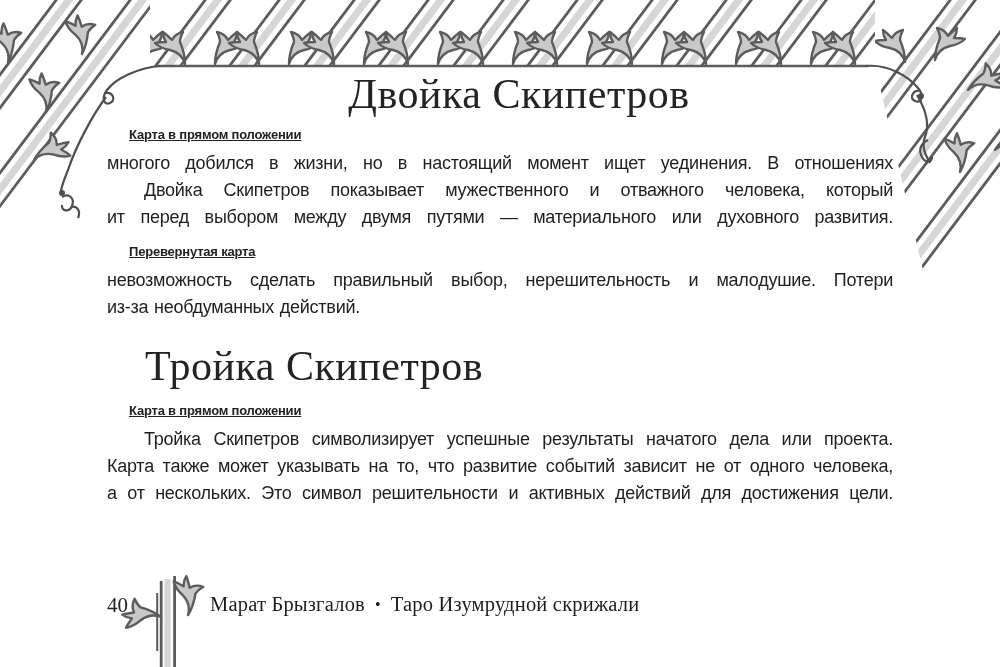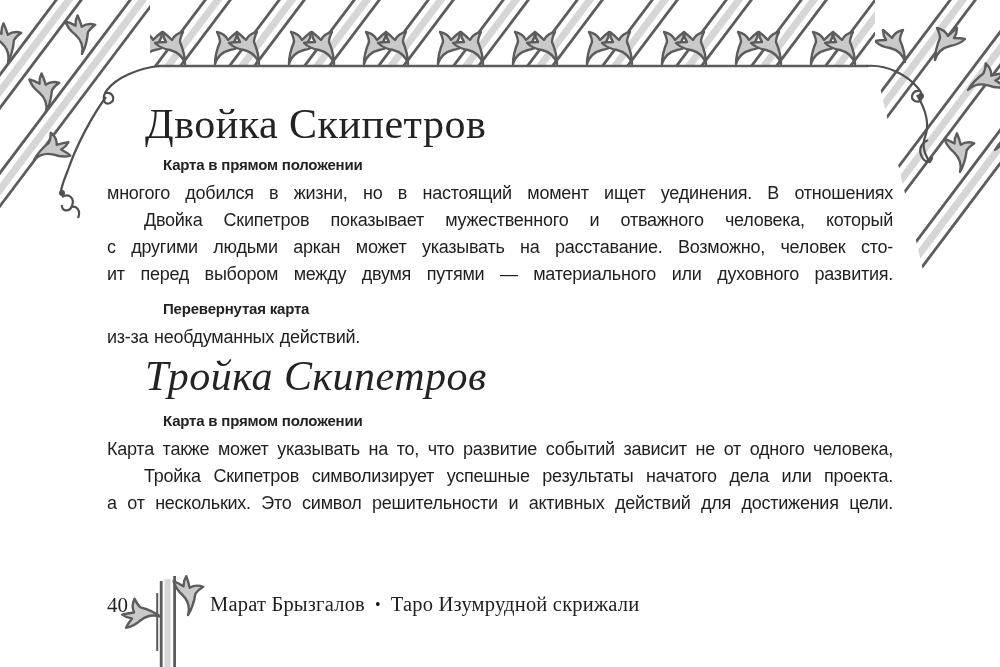--- a/index.html
+++ b/index.html
@@ -19,26 +19,26 @@
   #top-ornament{left:0;top:0;}
   #footer-ornament{left:0;top:575px;}
 
   .content{position:absolute;left:107px;top:0;width:786px;}
 
   h1.card-title{
     font-family:"Liberation Serif","DejaVu Serif",serif;
     font-weight:400;font-size:42px;line-height:46px;
     margin:0 0 0 38px;color:#232323;letter-spacing:.5px;
   }
-  h1.first{margin-top:101px;}
-  h1.second{margin-top:2px;font-style:italic;}
+  h1.first{margin-top:71px;text-align:center;}
+  h1.second{margin-top:22px;}
 
   .subhead{
-    font-weight:700;font-size:15px;line-height:27px;
-    margin:4px 0 0 56px;color:#222;letter-spacing:-0.2px;
+    font-weight:700;font-size:13px;line-height:27px;
+    margin:4px 0 0 22px;color:#222;letter-spacing:-0.2px;text-decoration:underline;
   }
   .subhead.sh2{margin-top:7px;}
   .subhead.sh3{margin-top:8px;}
 
   .para{margin:2px 0 0 0;font-size:18px;line-height:27px;letter-spacing:-0.25px;word-spacing:1px;}
   .jline{
     display:block;white-space:nowrap;
     text-align:justify;text-align-last:justify;
   }
   .jline.indent{padding-left:37px;}
@@ -158,37 +158,37 @@
 
   <div class="content">
 
     <h1 class="card-title first">Двойка Скипетров</h1>
 
     <div class="subhead">Карта в прямом положении</div>
 
     <div class="para">
       <span class="jline">многого добился в жизни, но в настоящий момент ищет уединения. В отношениях</span>
       <span class="jline indent">Двойка Скипетров показывает мужественного и отважного человека, который</span>
-      <span class="jline">с другими людьми аркан может указывать на расставание. Возможно, человек сто-</span>
       <span class="jline">ит перед выбором между двумя путями — материального или духовного развития.</span>
     </div>
 
     <div class="subhead sh2">Перевернутая карта</div>
 
     <div class="para">
+      <span class="jline">невозможность сделать правильный выбор, нерешительность и малодушие. Потери</span>
       <span class="jline short">из-за необдуманных действий.</span>
     </div>
 
     <h1 class="card-title second">Тройка Скипетров</h1>
 
     <div class="subhead sh3">Карта в прямом положении</div>
 
     <div class="para">
+      <span class="jline indent">Тройка Скипетров символизирует успешные результаты начатого дела или проекта.</span>
       <span class="jline">Карта также может указывать на то, что развитие событий зависит не от одного человека,</span>
-      <span class="jline indent">Тройка Скипетров символизирует успешные результаты начатого дела или проекта.</span>
       <span class="jline">а от нескольких. Это символ решительности и активных действий для достижения цели.</span>
     </div>
   </div>
 
   <div class="footer">
     <span class="page-number">40</span>
 
     <svg id="footer-ornament" class="ornament" width="1000" height="92" viewBox="0 0 1000 92" aria-hidden="true">
       <rect x="164.5" y="4" width="6" height="88" fill="var(--stripe)"></rect>
       <rect x="159.8" y="6" width="2.8" height="86" fill="var(--outline)"></rect>

